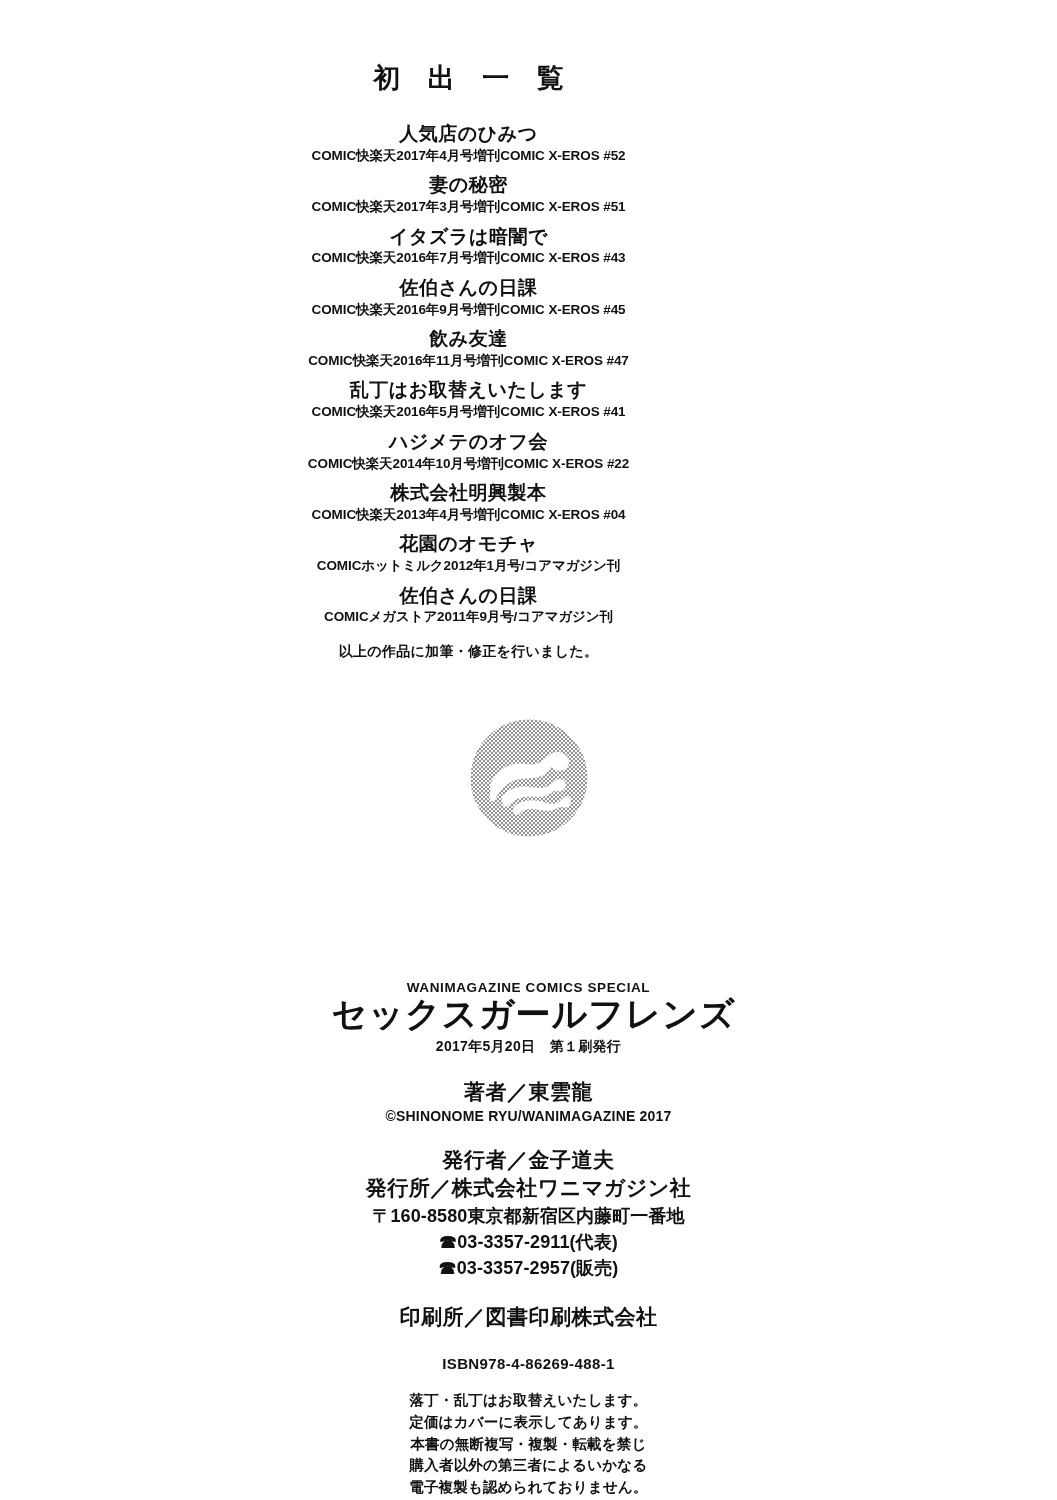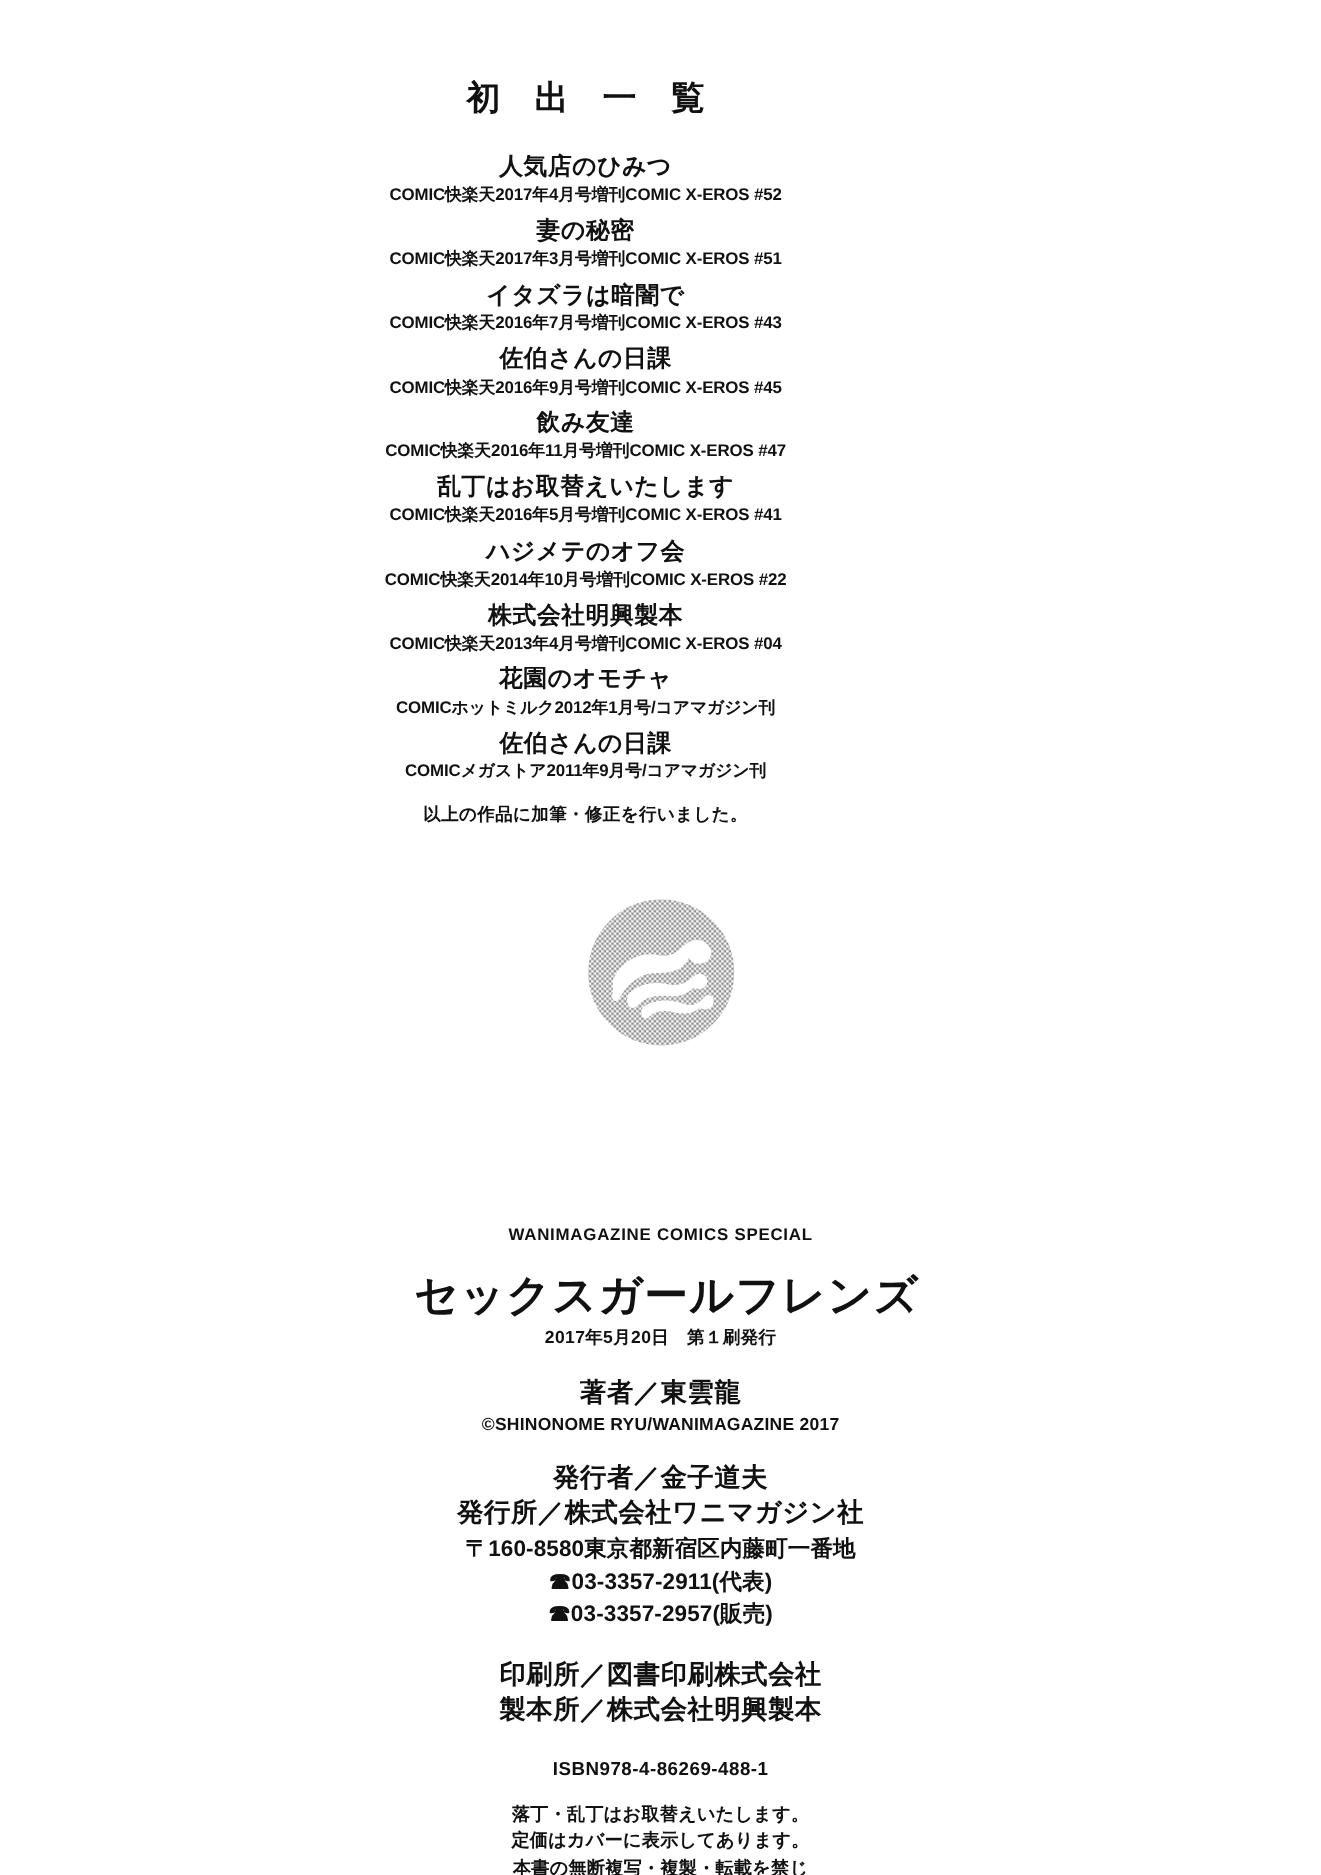--- a/index.html
+++ b/index.html
@@ -85,21 +85,21 @@
     position: absolute;
     top: 980px;
     left: 0;
     width: 1057px;
     text-align: center;
   }
   .imprint-label {
     font-size: 13.5px;
     font-weight: bold;
     letter-spacing: 0.6px;
-    margin: 0 0 23px 0;
+    margin: 0 0 0 0;
   }
   .book-title {
     font-size: 35px;
     font-weight: bold;
     letter-spacing: 1px;
     margin: 0;
     line-height: 1.1;
     padding-left: 10px;
   }
   .pub-date {
@@ -246,21 +246,20 @@
     <div class="block">
       <p class="line-lg">発行者／金子道夫</p>
       <p class="line-lg">発行所／株式会社ワニマガジン社</p>
       <p class="line-sm">〒160-8580東京都新宿区内藤町一番地</p>
       <p class="line-sm">☎03-3357-2911(代表)</p>
       <p class="line-sm">☎03-3357-2957(販売)</p>
     </div>
 
     <div class="block">
       <p class="line-lg">印刷所／図書印刷株式会社</p>
-      <p class="line-lg">製本所／株式会社明興製本</p>
     </div>
 
     <p class="isbn">ISBN978-4-86269-488-1</p>
 
     <div class="legal">
       <p>落丁・乱丁はお取替えいたします。</p>
       <p>定価はカバーに表示してあります。</p>
       <p>本書の無断複写・複製・転載を禁じ</p>
       <p>購入者以外の第三者によるいかなる</p>
       <p>電子複製も認められておりません。</p>

